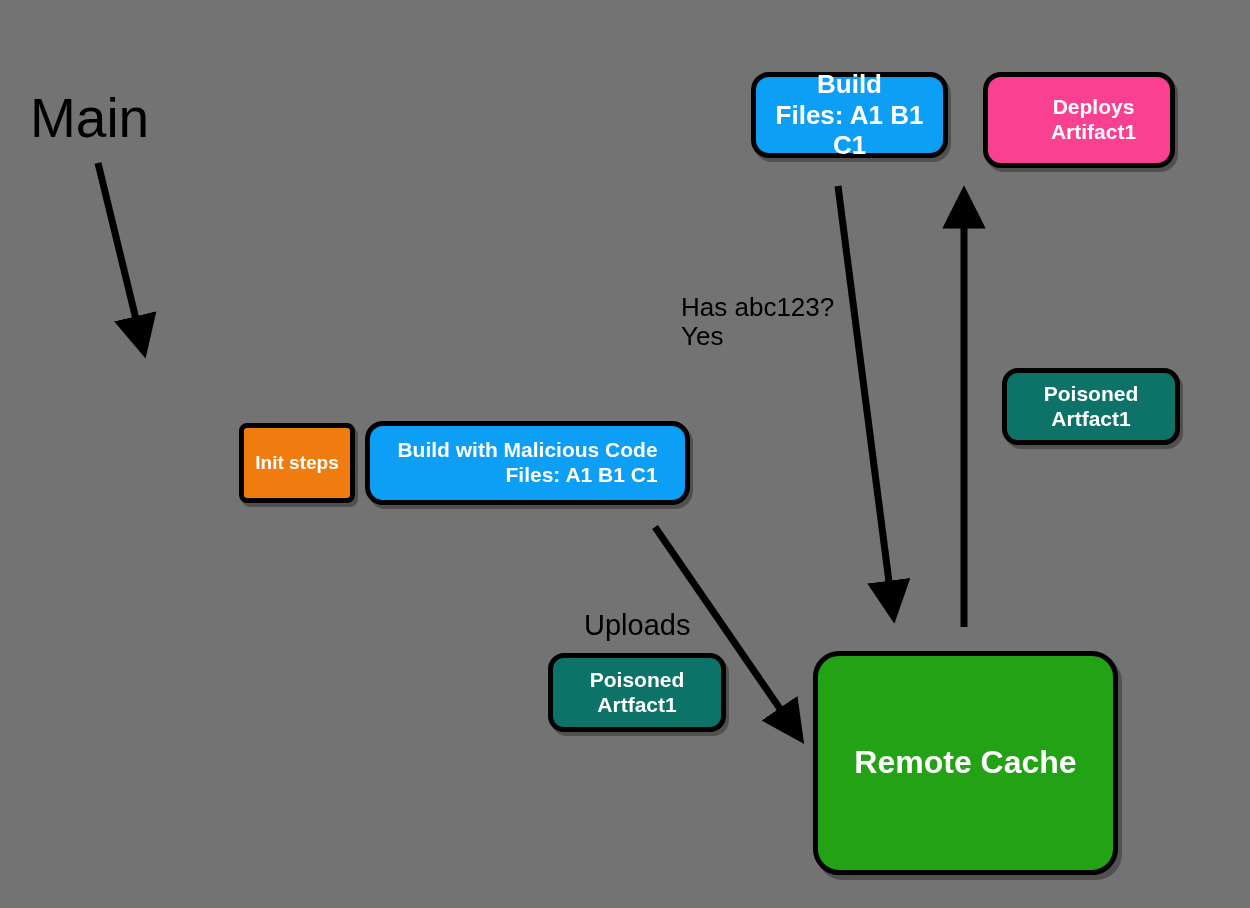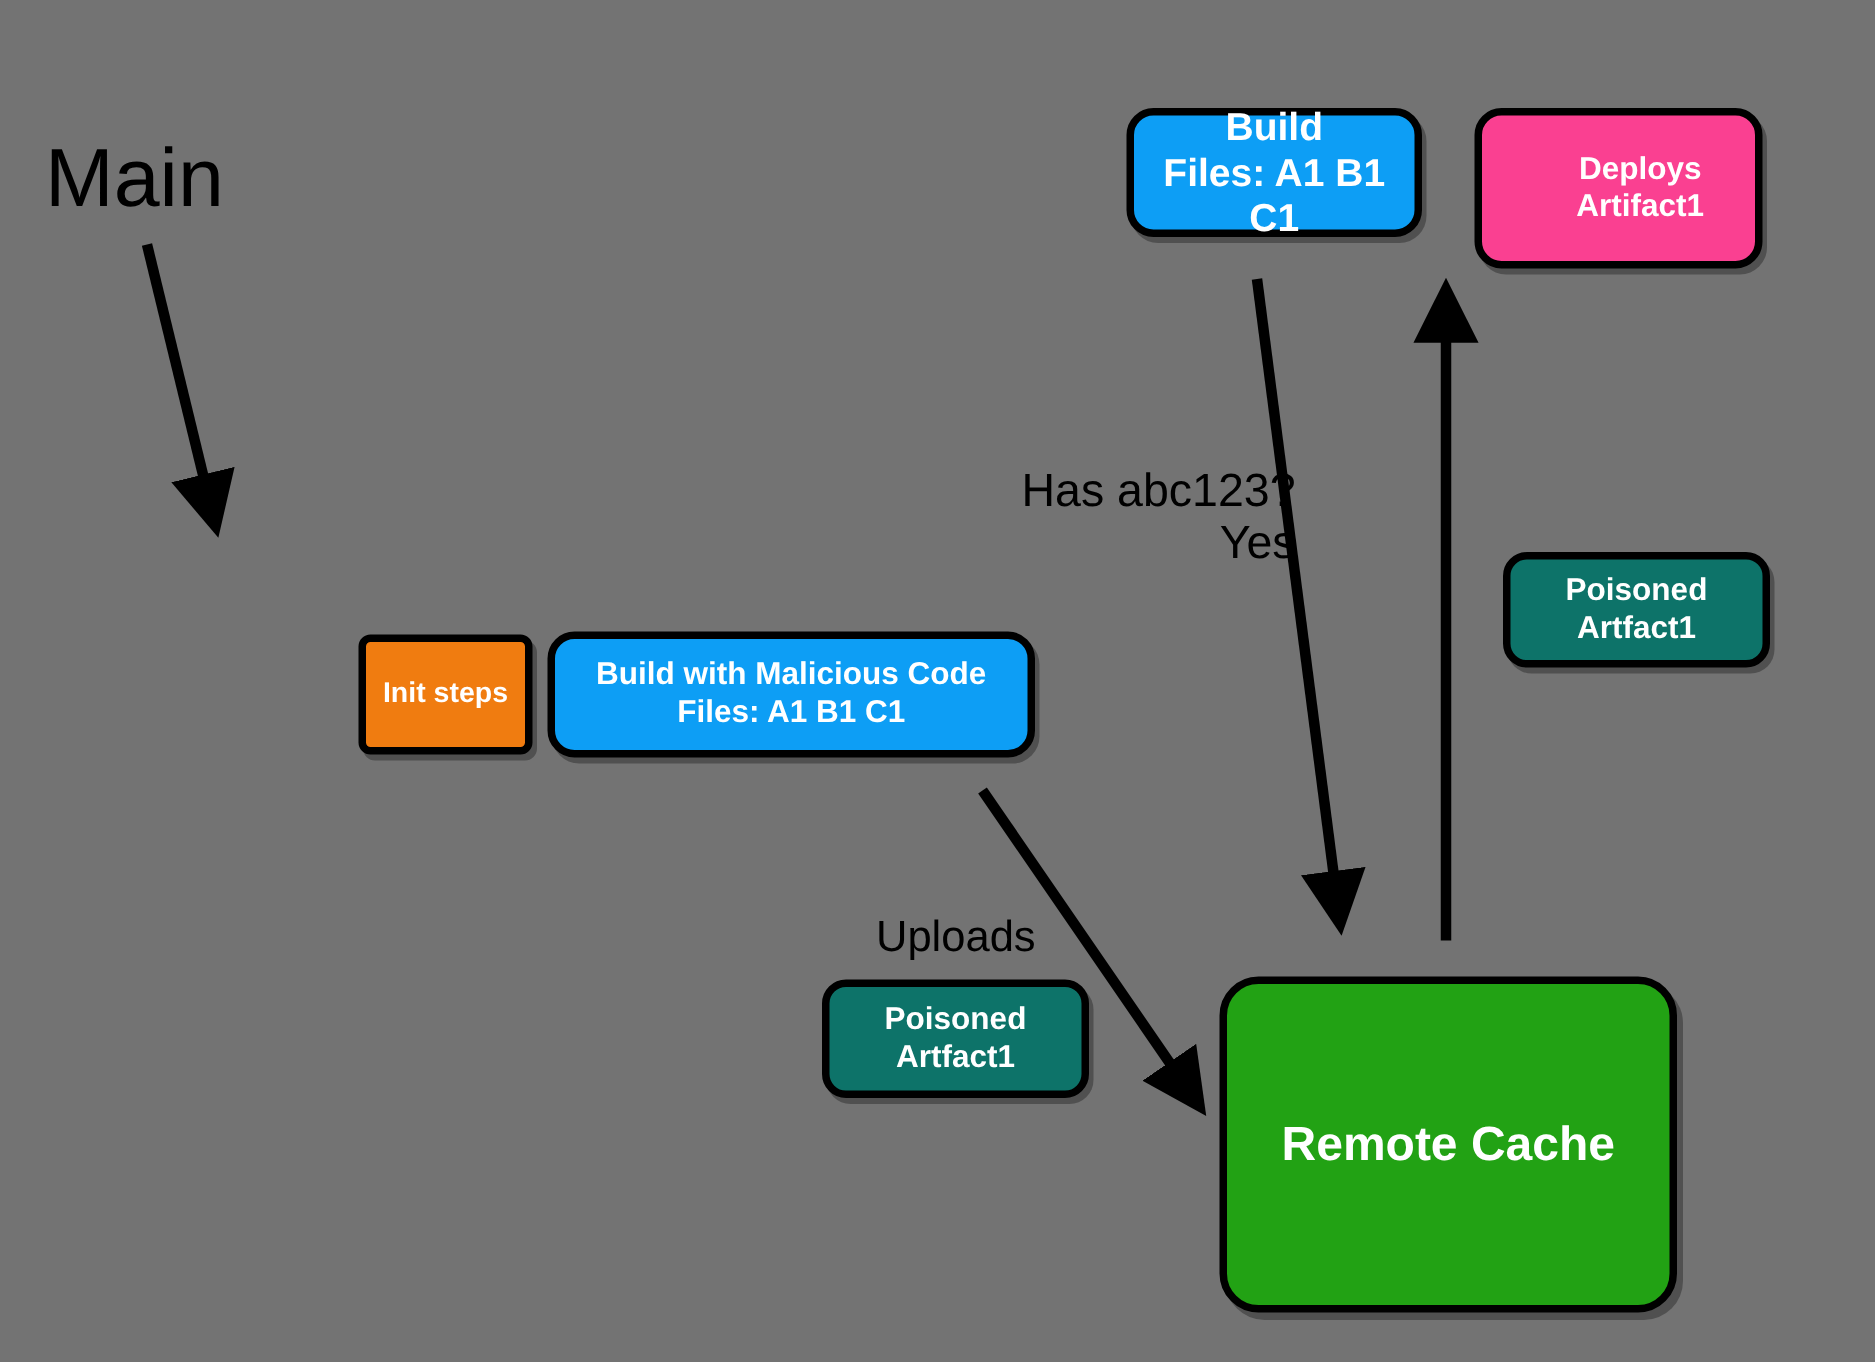--- a/index.html
+++ b/index.html
@@ -44,35 +44,35 @@
     left: 0;
     top: 0;
     width: 1250px;
     height: 908px;
     pointer-events: none;
   }
 
   
   #node-init-validation { left:196px;  top:72px;  width:538px; height:86px;  font-size:21px; border-radius:18px; }
   #node-build-main      { left:751px;  top:72px;  width:197px; height:86px;  font-size:26px; border-radius:18px; }
-  #node-deploys         { left:983px;  top:72px;  width:192px; height:107px;  font-size:21px; border-radius:18px;padding-left:29px; }
+  #node-deploys         { left:983px;  top:72px;  width:192px; height:96px;  font-size:21px; border-radius:18px;padding-left:29px; }
 
   #node-init-steps      { left:239px;  top:423px; width:116px; height:80px;  font-size:19px; border-radius:8px; }
   #node-build-malicious { left:365px;  top:421px; width:325px; height:84px;  font-size:21px; border-radius:18px; }
 
   #node-poisoned-down   { left:1002px; top:368px; width:178px; height:77px;  font-size:21px; border-radius:16px; }
   #node-poisoned-up     { left:548px;  top:653px; width:178px; height:79px;  font-size:21px; border-radius:16px; }
 
   #node-remote-cache    { left:813px;  top:651px; width:305px; height:224px; font-size:32px; border-radius:26px;
                           box-shadow: 4px 5px 0 rgba(0,0,0,0.30); }
 
   
   #label-main        { left:30px;  top:88px;  font-size:55px; }
   #label-innocent    { left:42px;  top:382px; font-size:45px; }
-  #label-has-abc     { left:681px; top:310px; font-size:31px;text-align:right; }
+  #label-has-abc     { left:681px; top:293px; font-size:26px; }
   #label-downloads   { left:1022px;top:325px; font-size:29px; }
   #label-uploads     { left:584px; top:609px; font-size:29px; }
 </style>
 </head>
 <body>
 
 <div id="canvas">
 
   <svg class="arrows" viewBox="0 0 1250 908" xmlns="http://www.w3.org/2000/svg">
     <defs>
@@ -95,21 +95,21 @@
 
 
   <div class="node" id="node-build-main" style="background:#0D9EF5;">Build
 Files: A1  B1  C1</div>
 
   <div class="node" id="node-deploys" style="background:#FA4091;">Deploys
 Artifact1</div>
 
   <div class="node" id="node-init-steps" style="background:#F07C10;">Init steps</div>
 
-  <div class="node" id="node-build-malicious" style="background:#0D9EF5;">Build with Malicious Code
+  <div class="node" id="node-build-malicious" style="background:#0D9EF5;text-align:right;">Build with Malicious Code
 Files: A1  B1  C1</div>
 
   <div class="plain-label" id="label-has-abc">Has abc123?
 Yes</div>
 
 
   <div class="plain-label" id="label-uploads">Uploads</div>
 
   <div class="node" id="node-poisoned-down" style="background:#0D7369;">Poisoned
 Artfact1</div>

